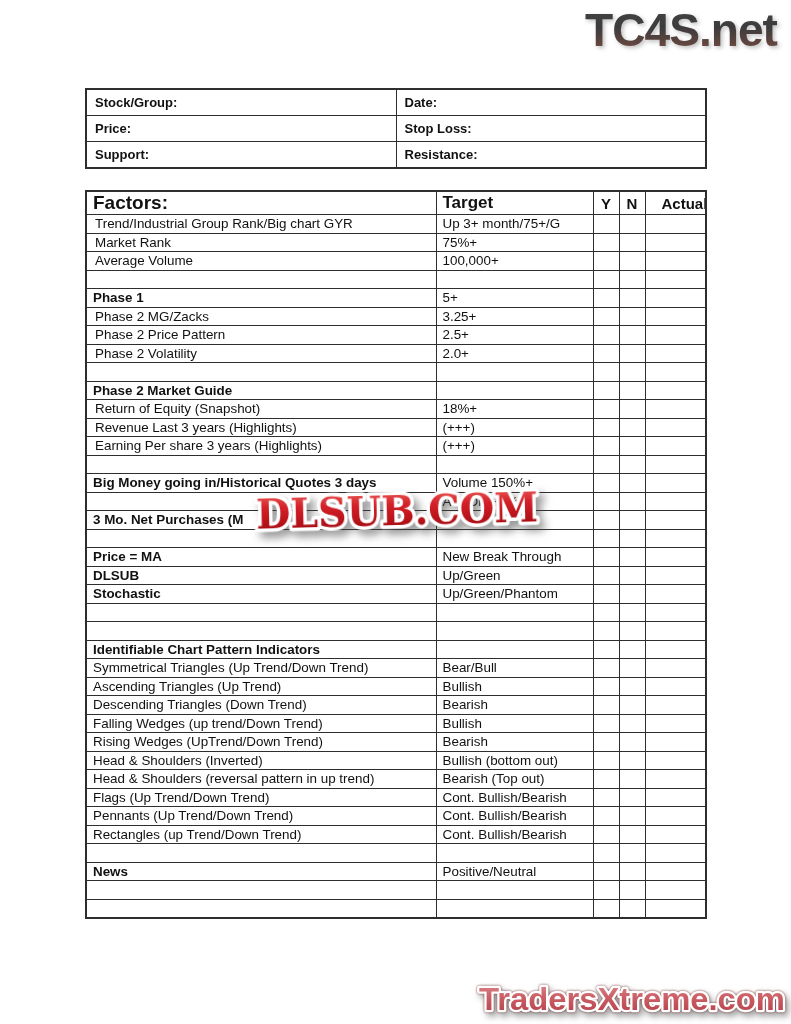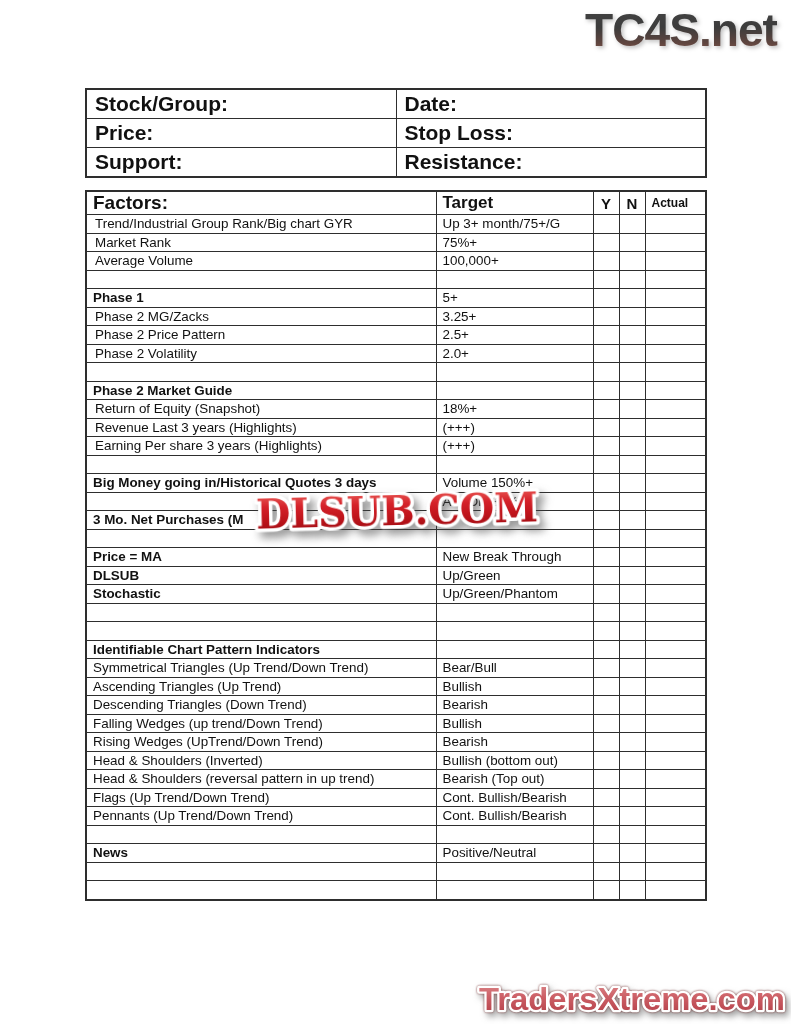--- a/index.html
+++ b/index.html
@@ -11,35 +11,35 @@
   .page { position:absolute; inset:0; }
 
   
   .logo-top { position:absolute; top:3px; left:582px; width:198px; height:56px;
               filter: drop-shadow(2px 2px 2px rgba(0,0,0,.25)); }
 
   
   table { border-collapse:collapse; position:absolute; table-layout:fixed; }
   .info-table { left:85px; top:88px; width:620px; border:2px solid #2e2e2e; }
   .info-table td {
-    border:1px solid #2e2e2e; font-weight:bold; font-size:21px;
+    border:1px solid #2e2e2e; font-weight:bold; font-size:13px;
     height:21px; padding:2px 2px 2px 8px; white-space:nowrap; overflow:hidden;
   }
 
   
   .main-table { left:85px; top:190px; width:620px; border:2px solid #2e2e2e; }
   .main-table th, .main-table td {
     border:1px solid #2e2e2e; white-space:nowrap; overflow:hidden;
   }
   .main-table th {
     height:21px; font-size:17px; text-align:left; padding:0 2px 0 6px;
   }
   .main-table th.c-factor { font-size:19px; }
   .main-table th.c-y, .main-table th.c-n { text-align:center; padding:0; font-size:15px; }
-  .main-table th.c-actual { padding-left:6px; font-size:12px; }
+  .main-table th.c-actual { padding-left:16px; font-size:15px; }
   .main-table td {
     height:17.5px; line-height:17px; font-size:13.4px; padding:0 2px 0 6px;
   }
   td.f.i { padding-left:8px; }
   td.f.b { font-weight:bold; }
 
   
   .watermark {
     position:absolute; left:246px; top:481px; width:302px; height:60px;
     transform:rotate(-1.5deg);
@@ -336,20 +336,27 @@
           <td class="a"></td>
         </tr>
         <tr>
           <td class="f ">Pennants (Up Trend/Down Trend)</td>
           <td class="t">Cont. Bullish/Bearish</td>
           <td class="yn"></td>
           <td class="yn"></td>
           <td class="a"></td>
         </tr>
         <tr>
+          <td class="f ">Rectangles (up Trend/Down Trend)</td>
+          <td class="t">Cont. Bullish/Bearish</td>
+          <td class="yn"></td>
+          <td class="yn"></td>
+          <td class="a"></td>
+        </tr>
+        <tr>
           <td class="f "></td>
           <td class="t"></td>
           <td class="yn"></td>
           <td class="yn"></td>
           <td class="a"></td>
         </tr>
         <tr>
           <td class="f b">News</td>
           <td class="t">Positive/Neutral</td>
           <td class="yn"></td>

